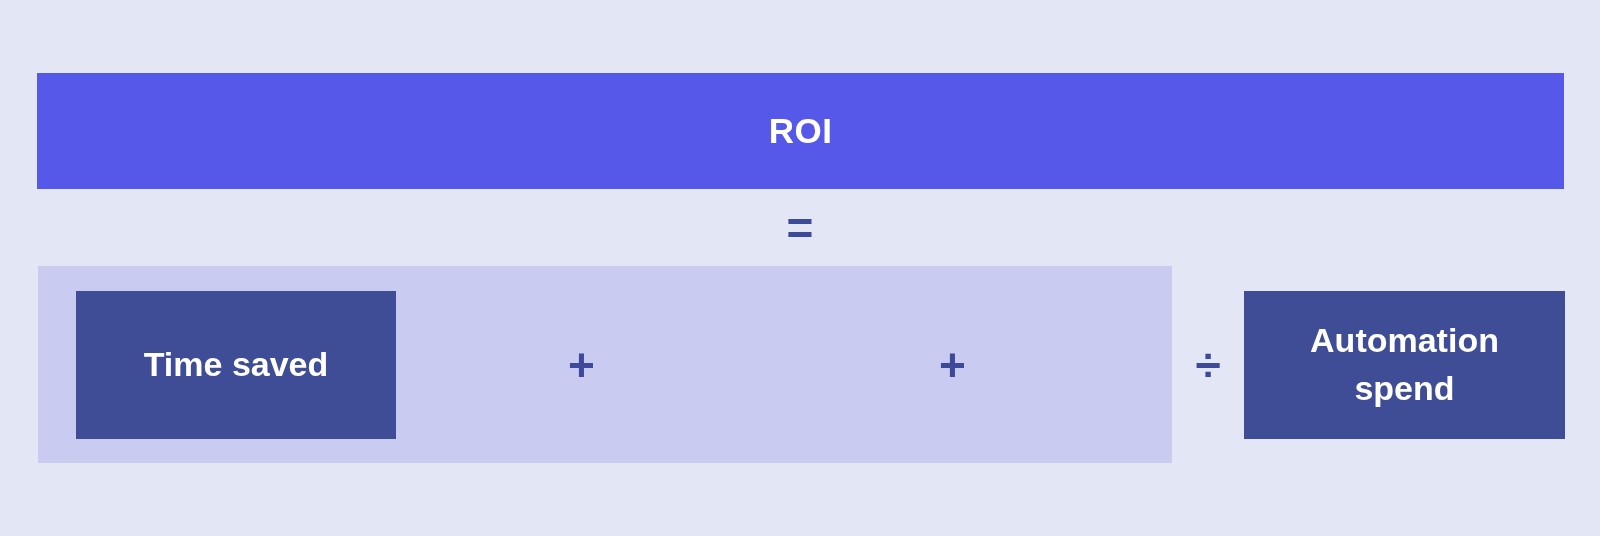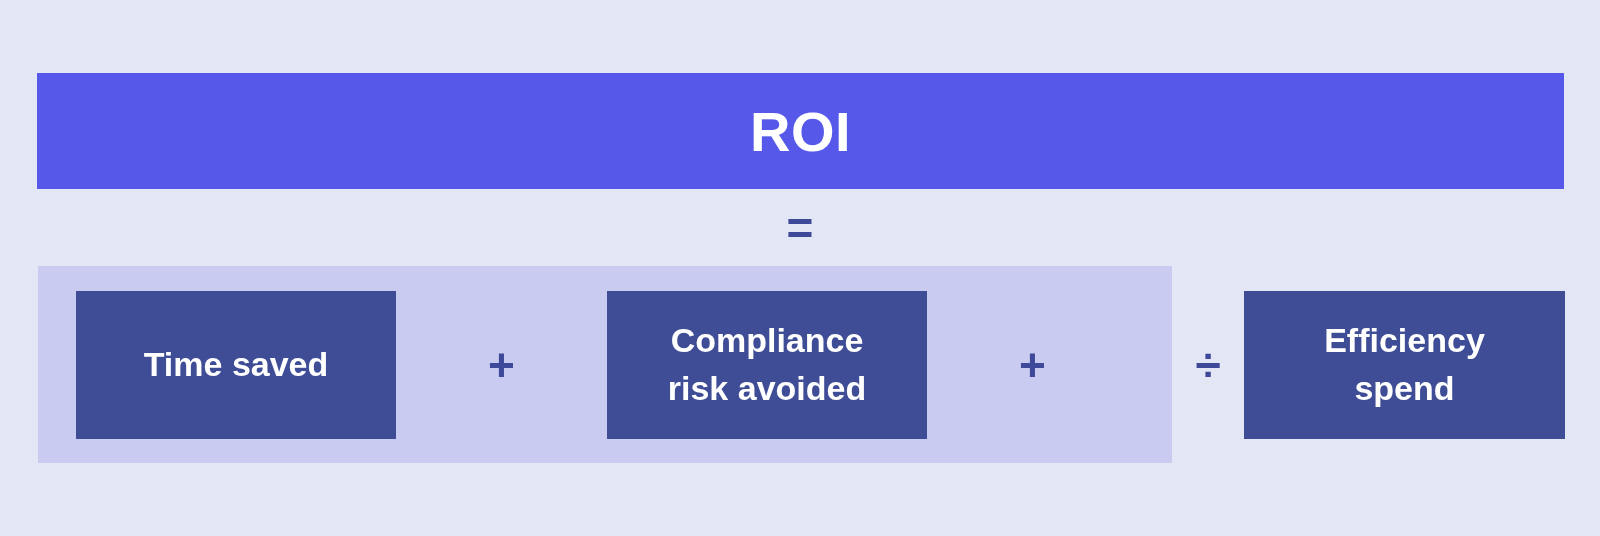--- a/index.html
+++ b/index.html
@@ -23,21 +23,21 @@
     top: 73px;
     width: 1527px;
     height: 116px;
     background: #5558e8;
     display: flex;
     align-items: center;
     justify-content: center;
   }
   .banner-title {
     color: #ffffff;
-    font-size: 56px;
+    font-size: 35px;
     font-weight: 700;
     letter-spacing: 0.5px;
   }
 
   
   .equals-row {
     position: absolute;
     left: 0;
     top: 189px;
     width: 1600px;
@@ -115,23 +115,22 @@
 
   <div class="equals-row">
     <div class="operator">=</div>
   </div>
 
   <div class="formula-row">
 
     <div class="sum-group">
       <div class="term-box">Time saved</div>
       <div class="operator op-plus">+</div>
-      <div class="term-box">Compliance risk avoided</div>
       <div class="operator op-plus">+</div>
     </div>
 
     <div class="operator op-divide">÷</div>
 
-    <div class="term-box denominator-box">Efficiency spend</div>
+    <div class="term-box denominator-box">Automation spend</div>
 
   </div>
 
 </div>
 
 </body></html>

